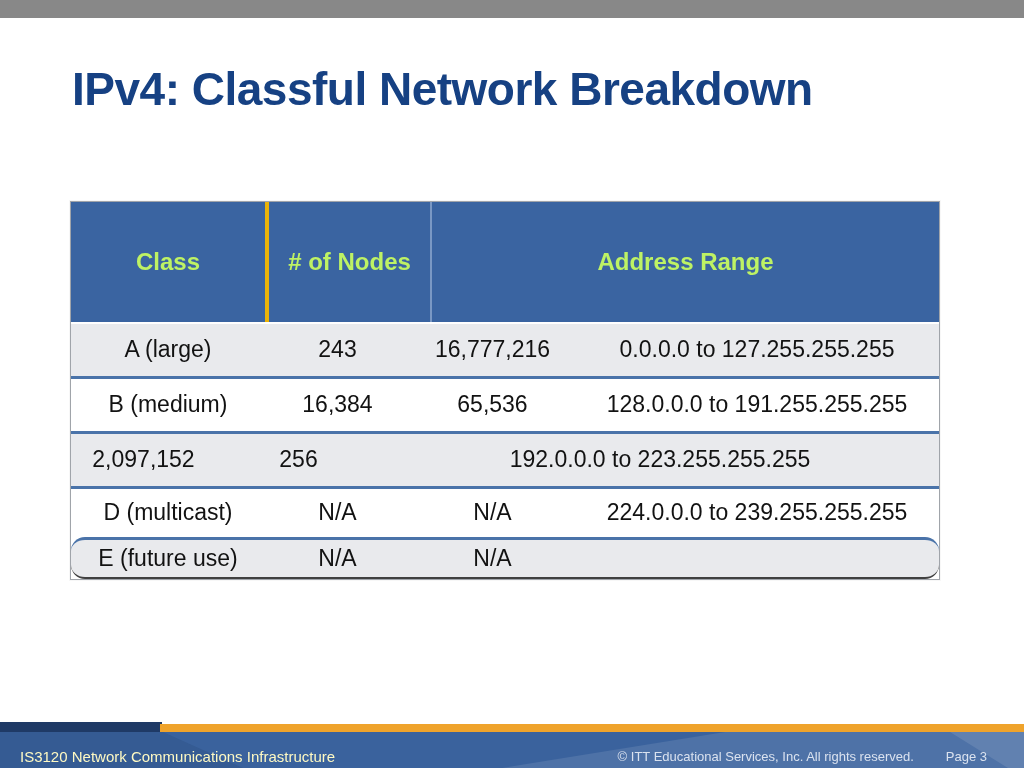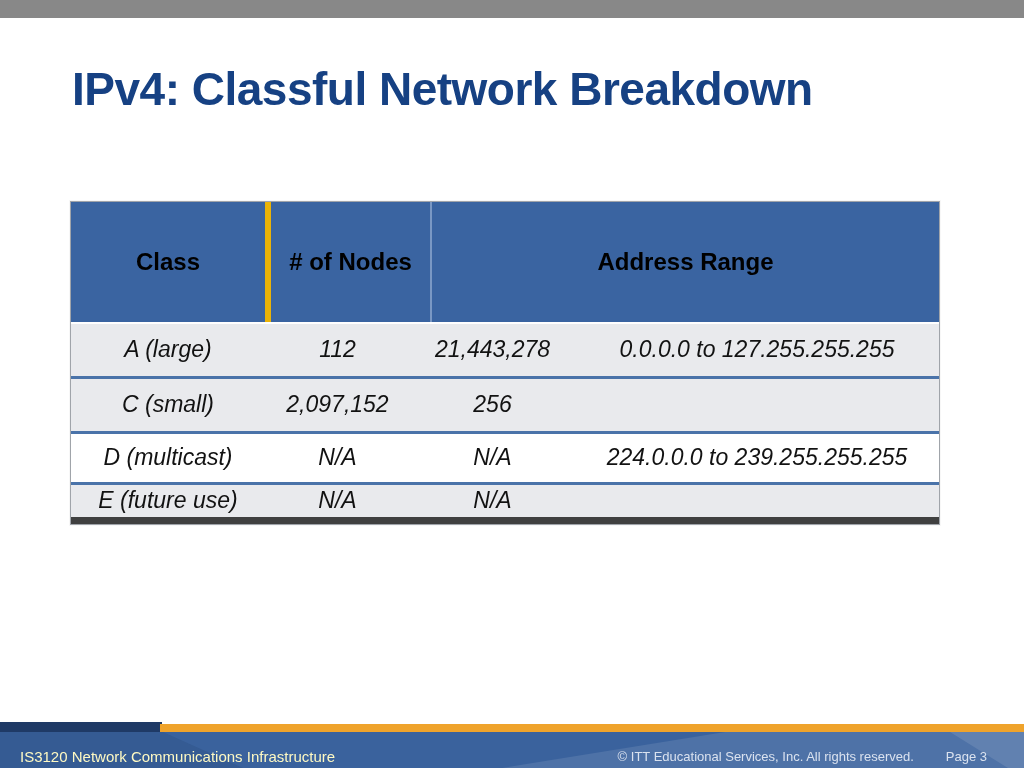--- a/index.html
+++ b/index.html
@@ -28,46 +28,45 @@
     left:70px;top:183px;
     width:870px;
     border:1px solid #a0a4aa;
     box-sizing:border-box;
     box-shadow:0 0 0 1px rgba(0,0,0,0.03);
   }
   .trow{display:flex;align-items:center;box-sizing:border-box;}
   .thead{
     height:120px;
     background:#3a64a1;
-    color:#000000;
+    color:#bef264;
     font-weight:700;
     font-size:24px;
   }
   .tcell{
     box-sizing:border-box;
     display:flex;align-items:center;justify-content:center;
     text-align:center;
     height:100%;
     line-height:1.3;
     padding:0 6px;
   }
   .col-class{width:194px;}
   .col-networks{width:145px;}
   .col-nodes{width:165px;}
   .col-range{flex:1;}
-  .thead .col-nodes{border-left:6px solid #eab308;}
+  .thead .col-nodes{border-left:4px solid #eab308;}
   .thead .col-range{border-left:2px solid #7a98c4;}
   .tbody-row{
     font-size:23px;
     color:#121212;
     border-top:3px solid #4a73a9;
-    font-style:italic;
   }
   .tbody-row.first{border-top:2px solid #ffffff;}
-  .tbody-row.last{border-bottom:7px solid #404040;}
+  .tbody-row.last{border-bottom:2px solid #404040;border-radius:14px;}
   .row-gray{background:#e9eaed;}
   .row-white{background:#ffffff;}
   .h57{height:54px;}
   .h58{height:55px;}
   .h54{height:51px;align-items:center;}
   .h45{height:42px;}
   
   .footer-navy-bar{
     position:absolute;left:0;top:704px;
     width:162px;height:10px;
@@ -122,30 +121,36 @@
 
   <div class="ip-table">
     <div class="trow thead">
       <div class="tcell col-class">Class</div>
       <div class="tcell col-nodes"># of Nodes</div>
       <div class="tcell col-range">Address Range</div>
     </div>
 
     <div class="trow tbody-row first row-gray h57">
       <div class="tcell col-class">A (large)</div>
-      <div class="tcell col-networks">112</div>
-      <div class="tcell col-nodes">21,443,278</div>
+      <div class="tcell col-networks">243</div>
+      <div class="tcell col-nodes">16,777,216</div>
       <div class="tcell col-range">0.0.0.0 to 127.255.255.255</div>
     </div>
 
+    <div class="trow tbody-row row-white h58">
+      <div class="tcell col-class">B (medium)</div>
+      <div class="tcell col-networks">16,384</div>
+      <div class="tcell col-nodes">65,536</div>
+      <div class="tcell col-range">128.0.0.0 to 191.255.255.255</div>
+    </div>
 
     <div class="trow tbody-row row-gray h58">
-      <div class="tcell col-class">C (small)</div>
       <div class="tcell col-networks">2,097,152</div>
       <div class="tcell col-nodes">256</div>
+      <div class="tcell col-range">192.0.0.0 to 223.255.255.255</div>
     </div>
 
     <div class="trow tbody-row row-white h54">
       <div class="tcell col-class">D (multicast)</div>
       <div class="tcell col-networks">N/A</div>
       <div class="tcell col-nodes">N/A</div>
       <div class="tcell col-range">224.0.0.0 to 239.255.255.255</div>
     </div>
 
     <div class="trow tbody-row last row-gray h45">

